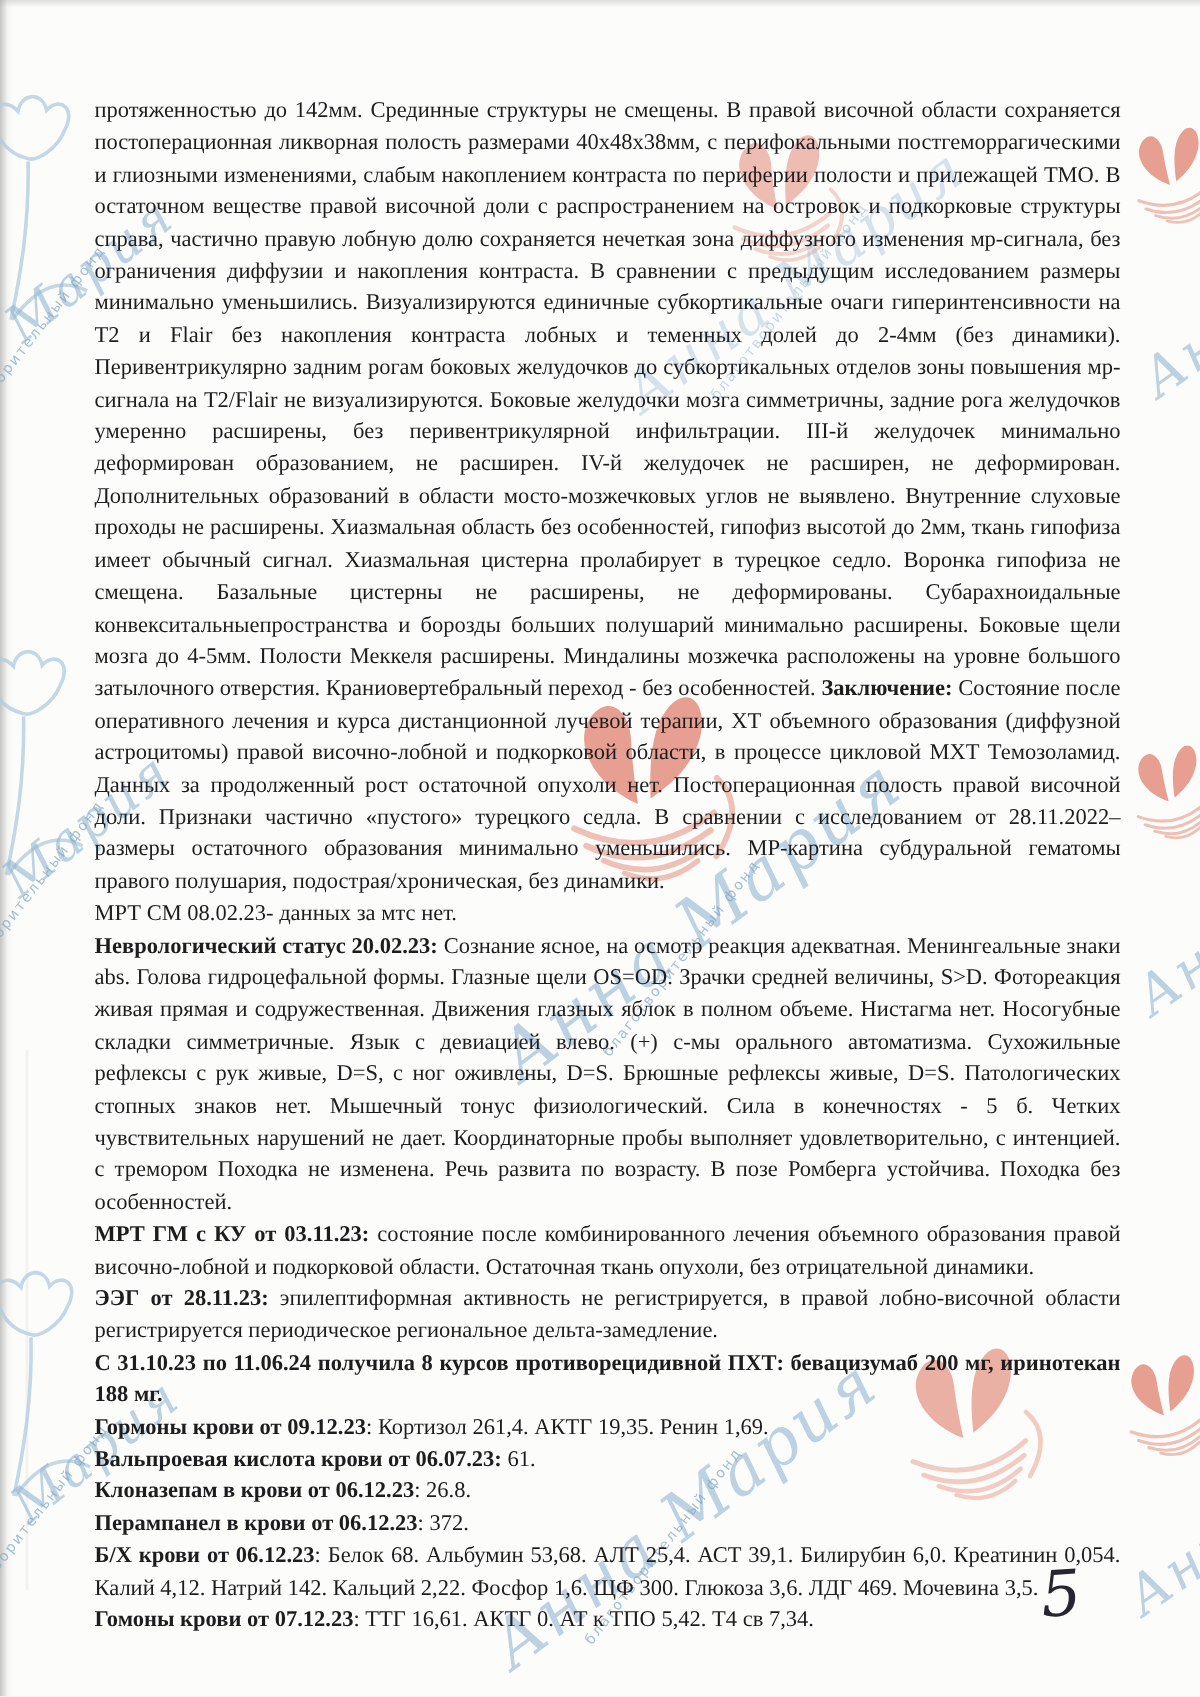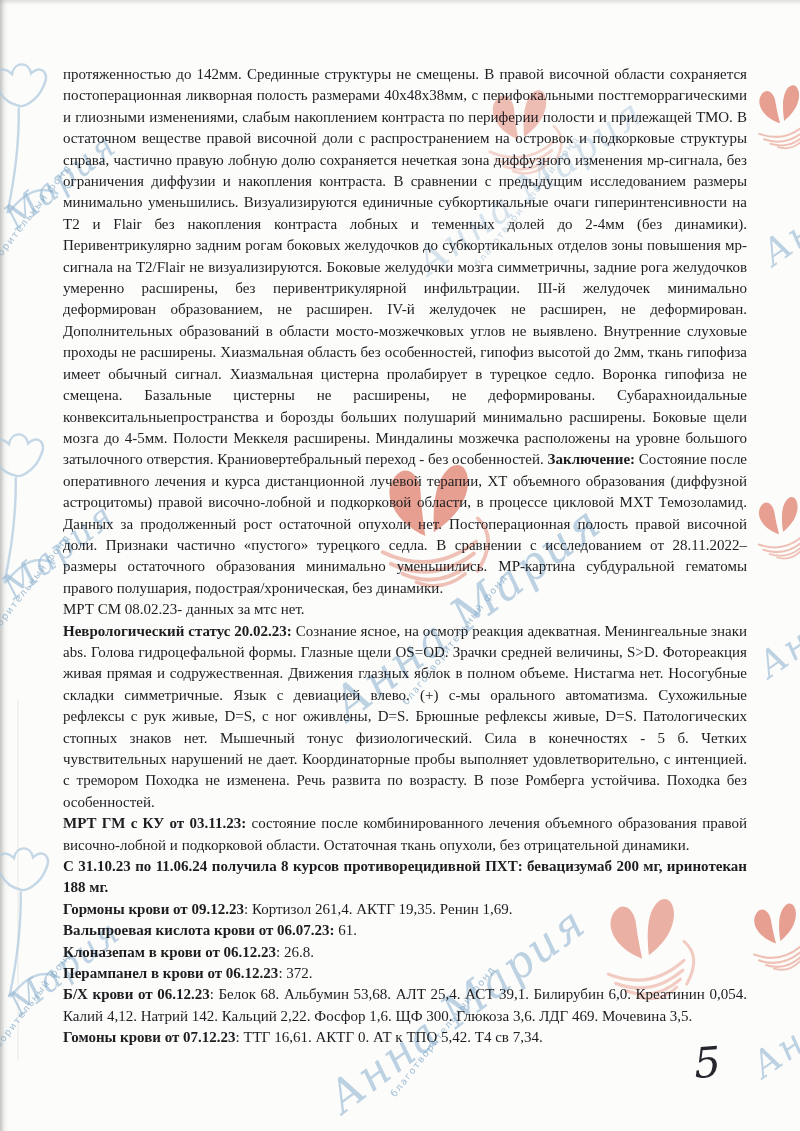--- a/index.html
+++ b/index.html
@@ -155,20 +155,21 @@
       </svg>
     <div class="wm wm-script" style="left:318px;top:1082px;font-size:44px;transform:rotate(-37deg)">Анна Мария</div>
     <div class="wm wm-found" style="left:388px;top:1092px;transform:rotate(-52deg)">благотворительный фонд</div>
   </div>
 
   <div class="doc">
     <p><span>протяженностью до 142мм. Срединные структуры не смещены. В правой височной области сохраняется постоперационная ликворная полость размерами 40х48х38мм, с перифокальными постгеморрагическими и глиозными изменениями, слабым накоплением контраста по периферии полости и прилежащей ТМО. В остаточном веществе правой височной доли с распространением на островок и подкорковые структуры справа, частично правую лобную долю сохраняется нечеткая зона диффузного изменения мр-сигнала, без ограничения диффузии и накопления контраста. В сравнении с предыдущим исследованием размеры минимально уменьшились. Визуализируются единичные субкортикальные очаги гиперинтенсивности на Т2 и Flair без накопления контраста лобных и теменных долей до 2-4мм (без динамики). Перивентрикулярно задним рогам боковых желудочков до субкортикальных отделов зоны повышения мр-сигнала на Т2/Flair не визуализируются. Боковые желудочки мозга симметричны, задние рога желудочков умеренно расширены, без перивентрикулярной инфильтрации. III-й желудочек минимально деформирован образованием, не расширен. IV-й желудочек не расширен, не деформирован. Дополнительных образований в области мосто-мозжечковых углов не выявлено. Внутренние слуховые проходы не расширены. Хиазмальная область без особенностей, гипофиз высотой до 2мм, ткань гипофиза имеет обычный сигнал. Хиазмальная цистерна пролабирует в турецкое седло. Воронка гипофиза не смещена. Базальные цистерны не расширены, не деформированы. Субарахноидальные конвекситальныепространства и борозды больших полушарий минимально расширены. Боковые щели мозга до 4-5мм. Полости Меккеля расширены. Миндалины мозжечка расположены на уровне большого затылочного отверстия. Краниовертебральный переход - без особенностей.</span> <b>Заключение:</b> <span>Состояние после оперативного лечения и курса дистанционной лучевой терапии, ХТ объемного образования (диффузной астроцитомы) правой височно-лобной и подкорковой области, в процессе цикловой МХТ Темозоламид. Данных за продолженный рост остаточной опухоли нет. Постоперационная полость правой височной доли. Признаки частично «пустого» турецкого седла. В сравнении с исследованием от 28.11.2022– размеры остаточного образования минимально уменьшились. МР-картина субдуральной гематомы правого полушария, подострая/хроническая, без динамики.</span></p>
     <p><b></b><span>МРТ СМ 08.02.23- данных за мтс нет.</span></p>
     <p><b>Неврологический статус 20.02.23:</b><span> Сознание ясное, на осмотр реакция адекватная. Менингеальные знаки abs. Голова гидроцефальной формы. Глазные щели OS=OD. Зрачки средней величины, S&gt;D. Фотореакция живая прямая и содружественная. Движения глазных яблок в полном объеме. Нистагма нет. Носогубные складки симметричные. Язык с девиацией влево. (+) с-мы орального автоматизма. Сухожильные рефлексы с рук живые, D=S, с ног оживлены, D=S. Брюшные рефлексы живые, D=S. Патологических стопных знаков нет. Мышечный тонус физиологический. Сила в конечностях - 5 б. Четких чувствительных нарушений не дает. Координаторные пробы выполняет удовлетворительно, с интенцией. с тремором Походка не изменена. Речь развита по возрасту. В позе Ромберга устойчива. Походка без особенностей.</span></p>
     <p><b>МРТ ГМ с КУ от 03.11.23:</b><span> состояние после комбинированного лечения  объемного образования правой височно-лобной и подкорковой области. Остаточная ткань опухоли, без отрицательной динамики.</span></p>
+    <p><b>ЭЭГ от 28.11.23:</b><span> эпилептиформная активность не регистрируется, в правой лобно-височной области регистрируется периодическое региональное дельта-замедление.</span></p>
     <p><b>С 31.10.23 по 11.06.24 получила 8 курсов противорецидивной ПХТ: бевацизумаб 200 мг, иринотекан 188 мг.</b><span></span></p>
     <p><b>Гормоны крови от 09.12.23</b><span>: Кортизол 261,4. АКТГ 19,35. Ренин 1,69.</span></p>
     <p><b>Вальпроевая кислота крови от 06.07.23:</b><span>  61.</span></p>
     <p><b>Клоназепам в крови от 06.12.23</b><span>:  26.8.</span></p>
     <p><b>Перампанел в крови от 06.12.23</b><span>: 372.</span></p>
     <p><b>Б/Х крови от 06.12.23</b><span>: Белок 68. Альбумин 53,68. АЛТ 25,4. АСТ 39,1. Билирубин 6,0. Креатинин 0,054. Калий 4,12. Натрий 142. Кальций 2,22. Фосфор 1,6. ЩФ 300. Глюкоза 3,6. ЛДГ 469. Мочевина 3,5.</span></p>
     <p><b>Гомоны крови от 07.12.23</b><span>: ТТГ 16,61. АКТГ 0. АТ к ТПО 5,42. Т4 св 7,34.</span></p>
 
   </div>
 

